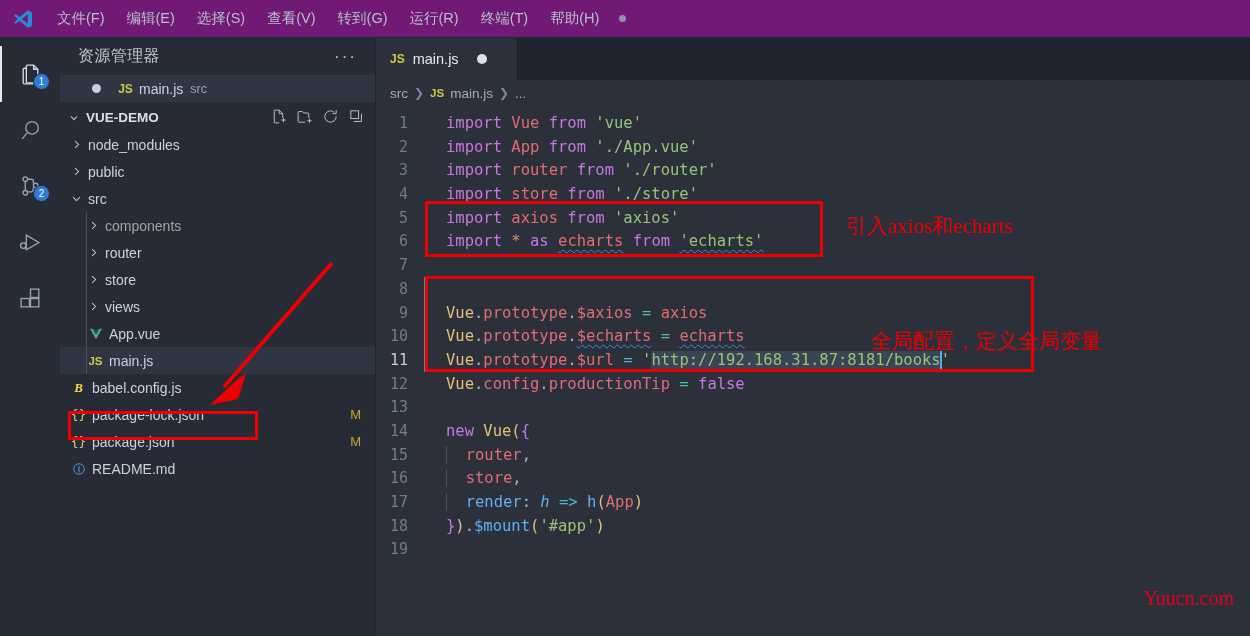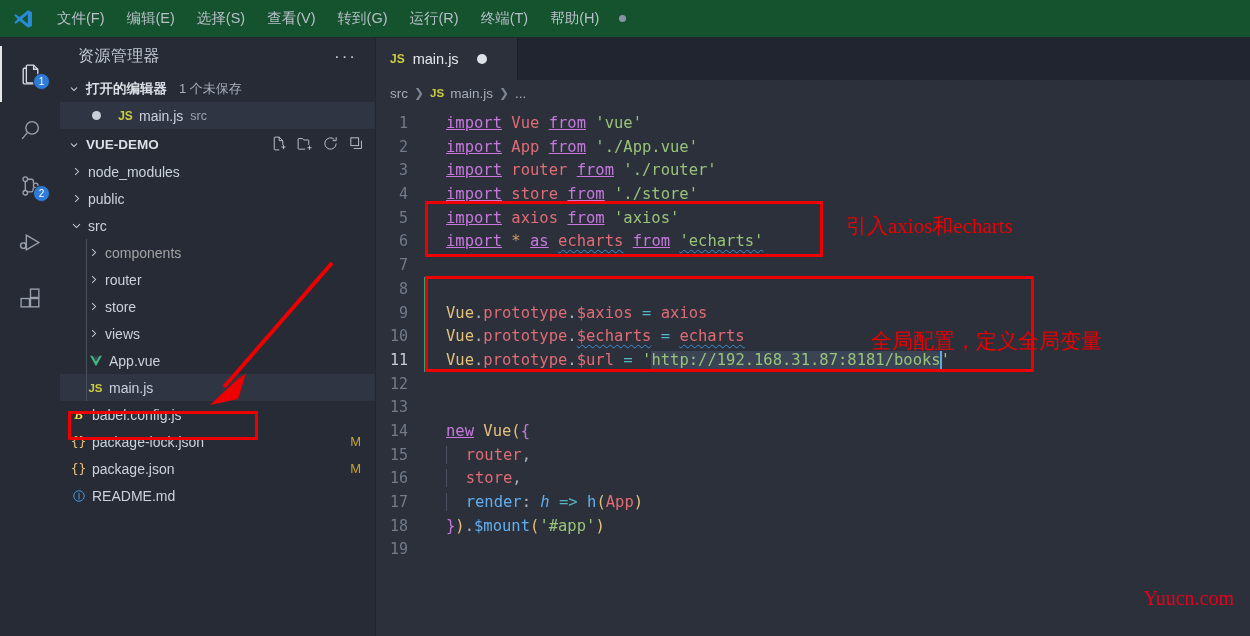--- a/index.html
+++ b/index.html
@@ -12,21 +12,21 @@
   #app {
     position: relative;
     width: 1250px; height: 636px;
     background: #252a36;
     display: flex; flex-direction: column;
   }
 
   
   .titlebar {
     height: 38px; min-height: 38px;
-    background: #14532d;
+    background: #701a75;
     display: flex; align-items: center;
     position: relative;
     border-bottom: 1px solid #21252f;
   }
   .vscode-logo { width: 46px; display: flex; align-items: center; justify-content: center; }
   .menu { display: flex; align-items: center; gap: 0px; }
   .menu-item {
     color: #b9bfca; font-size: 14.5px;
     padding: 4px 11px; white-space: nowrap;
     font-family: "Liberation Sans", sans-serif;
@@ -151,21 +151,21 @@
   .lnum {
     width: 48px; min-width: 48px; text-align: right;
     color: #737b8a; padding-right: 16px;
     font-family: "DejaVu Sans Mono", monospace; font-size: 15px;
   }
   .lnum.cur { color: #c7ccd6; }
   .gutter-mark { width: 4px; min-width: 4px; height: 23.7px; }
   .ctext { padding-left: 18px; }
 
   
-  .t-kw   { color: #c678dd; text-decoration: underline; }
+  .t-kw   { color: #c678dd; }
   .t-var  { color: #e06c75; }
   .t-str  { color: #98c379; }
   .t-obj  { color: #e5c07b; }
   .t-op   { color: #56b6c2; }
   .t-fn   { color: #61afef; }
   .t-par  { color: #e5c07b; }
   .t-par2 { color: #c678dd; }
   .t-plain{ color: #abb2bf; }
   .t-ital { color: #61afef; font-style: italic; }
   .t-num  { color: #d19a66; }
@@ -285,29 +285,20 @@
       </div>
     </div>
 
     <div class="sidebar">
 
       <div class="sb-header">
         <div class="sb-title">资源管理器</div>
         <div class="sb-dots">···</div>
       </div>
 
-      <div class="section-header">
-        <span class="chev">
-          <svg width="12" height="12" viewBox="0 0 16 16" fill="none" stroke="#dbdfe6" stroke-width="1.4">
-              <path d="M4 6l4 4 4-4"></path>
-            </svg>
-        </span>
-        <span>打开的编辑器</span>
-        <span class="section-sub">1 个未保存</span>
-      </div>
 
       <div class="row selected" style="padding-left:26px;">
         <span class="icon">
             <span class="dirty-dot"></span>
           </span>
         <span class="icon" style="margin-left:8px;">
           <span style="color:#cbcb41;font-weight:bold;font-size:12px;font-family:'Liberation Sans',sans-serif;">JS</span>
         </span>
         <span class="name">main.js</span>
         <span class="sub">src</span>
@@ -489,21 +480,21 @@
             <div class="cline"><span class="lnum">2</span><span class="gutter-mark"></span><span class="ctext"><span class="t-kw">import</span> <span class="t-var">App</span> <span class="t-kw">from</span> <span class="t-str">'./App.vue'</span></span></div>
             <div class="cline"><span class="lnum">3</span><span class="gutter-mark"></span><span class="ctext"><span class="t-kw">import</span> <span class="t-var">router</span> <span class="t-kw">from</span> <span class="t-str">'./router'</span></span></div>
             <div class="cline"><span class="lnum">4</span><span class="gutter-mark"></span><span class="ctext"><span class="t-kw">import</span> <span class="t-var">store</span> <span class="t-kw">from</span> <span class="t-str">'./store'</span></span></div>
             <div class="cline"><span class="lnum">5</span><span class="gutter-mark"></span><span class="ctext"><span class="t-kw">import</span> <span class="t-var">axios</span> <span class="t-kw">from</span> <span class="t-str">'axios'</span></span></div>
             <div class="cline"><span class="lnum">6</span><span class="gutter-mark"></span><span class="ctext"><span class="t-kw">import</span> <span class="t-num">*</span> <span class="t-kw">as</span> <span class="squiggle"><span class="t-var">echarts</span></span> <span class="t-kw">from</span> <span class="squiggle"><span class="t-str">'echarts'</span></span></span></div>
             <div class="cline"><span class="lnum">7</span><span class="gutter-mark"></span><span class="ctext"></span></div>
             <div class="cline"><span class="lnum">8</span><span class="gutter-mark"></span><span class="ctext"></span></div>
             <div class="cline"><span class="lnum">9</span><span class="gutter-mark"></span><span class="ctext"><span class="t-obj">Vue</span><span class="t-plain">.</span><span class="t-var">prototype</span><span class="t-plain">.</span><span class="t-var">$axios</span> <span class="t-op">=</span> <span class="t-var">axios</span></span></div>
             <div class="cline"><span class="lnum">10</span><span class="gutter-mark"></span><span class="ctext"><span class="t-obj">Vue</span><span class="t-plain">.</span><span class="t-var">prototype</span><span class="t-plain">.</span><span class="squiggle"><span class="t-var">$echarts</span></span> <span class="t-op">=</span> <span class="squiggle"><span class="t-var">echarts</span></span></span></div>
             <div class="cline"><span class="lnum cur">11</span><span class="gutter-mark"></span><span class="ctext"><span class="t-obj">Vue</span><span class="t-plain">.</span><span class="t-var">prototype</span><span class="t-plain">.</span><span class="t-var">$url</span> <span class="t-op">=</span> <span class="t-str">'</span><span class="sel-str t-str">http://192.168.31.87:8181/books</span><span class="caret"></span><span class="t-str">'</span></span></div>
-            <div class="cline"><span class="lnum">12</span><span class="gutter-mark"></span></div>
+            <div class="cline"><span class="lnum">12</span><span class="gutter-mark"></span><span class="ctext"><span class="t-obj">Vue</span><span class="t-plain">.</span><span class="t-var">config</span><span class="t-plain">.</span><span class="t-var">productionTip</span> <span class="t-op">=</span> <span class="t-kw">false</span></span></div>
             <div class="cline"><span class="lnum">13</span><span class="gutter-mark"></span><span class="ctext"></span></div>
             <div class="cline"><span class="lnum">14</span><span class="gutter-mark"></span><span class="ctext"><span class="t-kw">new</span> <span class="t-obj">Vue</span><span class="t-par">(</span><span class="t-par2">{</span></span></div>
             <div class="cline"><span class="lnum">15</span><span class="gutter-mark"></span><span class="ctext"><span class="indent-guide">&nbsp;&nbsp;</span><span class="t-var">router</span><span class="t-plain">,</span></span></div>
             <div class="cline"><span class="lnum">16</span><span class="gutter-mark"></span><span class="ctext"><span class="indent-guide">&nbsp;&nbsp;</span><span class="t-var">store</span><span class="t-plain">,</span></span></div>
             <div class="cline"><span class="lnum">17</span><span class="gutter-mark"></span><span class="ctext"><span class="indent-guide">&nbsp;&nbsp;</span><span class="t-fn">render</span><span class="t-plain">: </span><span class="t-ital">h</span> <span class="t-op">=&gt;</span> <span class="t-fn">h</span><span class="t-par">(</span><span class="t-var">App</span><span class="t-par">)</span></span></div>
             <div class="cline"><span class="lnum">18</span><span class="gutter-mark"></span><span class="ctext"><span class="t-par2">}</span><span class="t-par">)</span><span class="t-plain">.</span><span class="t-fn">$mount</span><span class="t-par">(</span><span class="t-str">'#app'</span><span class="t-par">)</span></span></div>
             <div class="cline"><span class="lnum">19</span><span class="gutter-mark"></span><span class="ctext"></span></div>
           </div>
 
         <div class="redbox" style="left:49px; top:95px; width:398px; height:56px;"></div>

